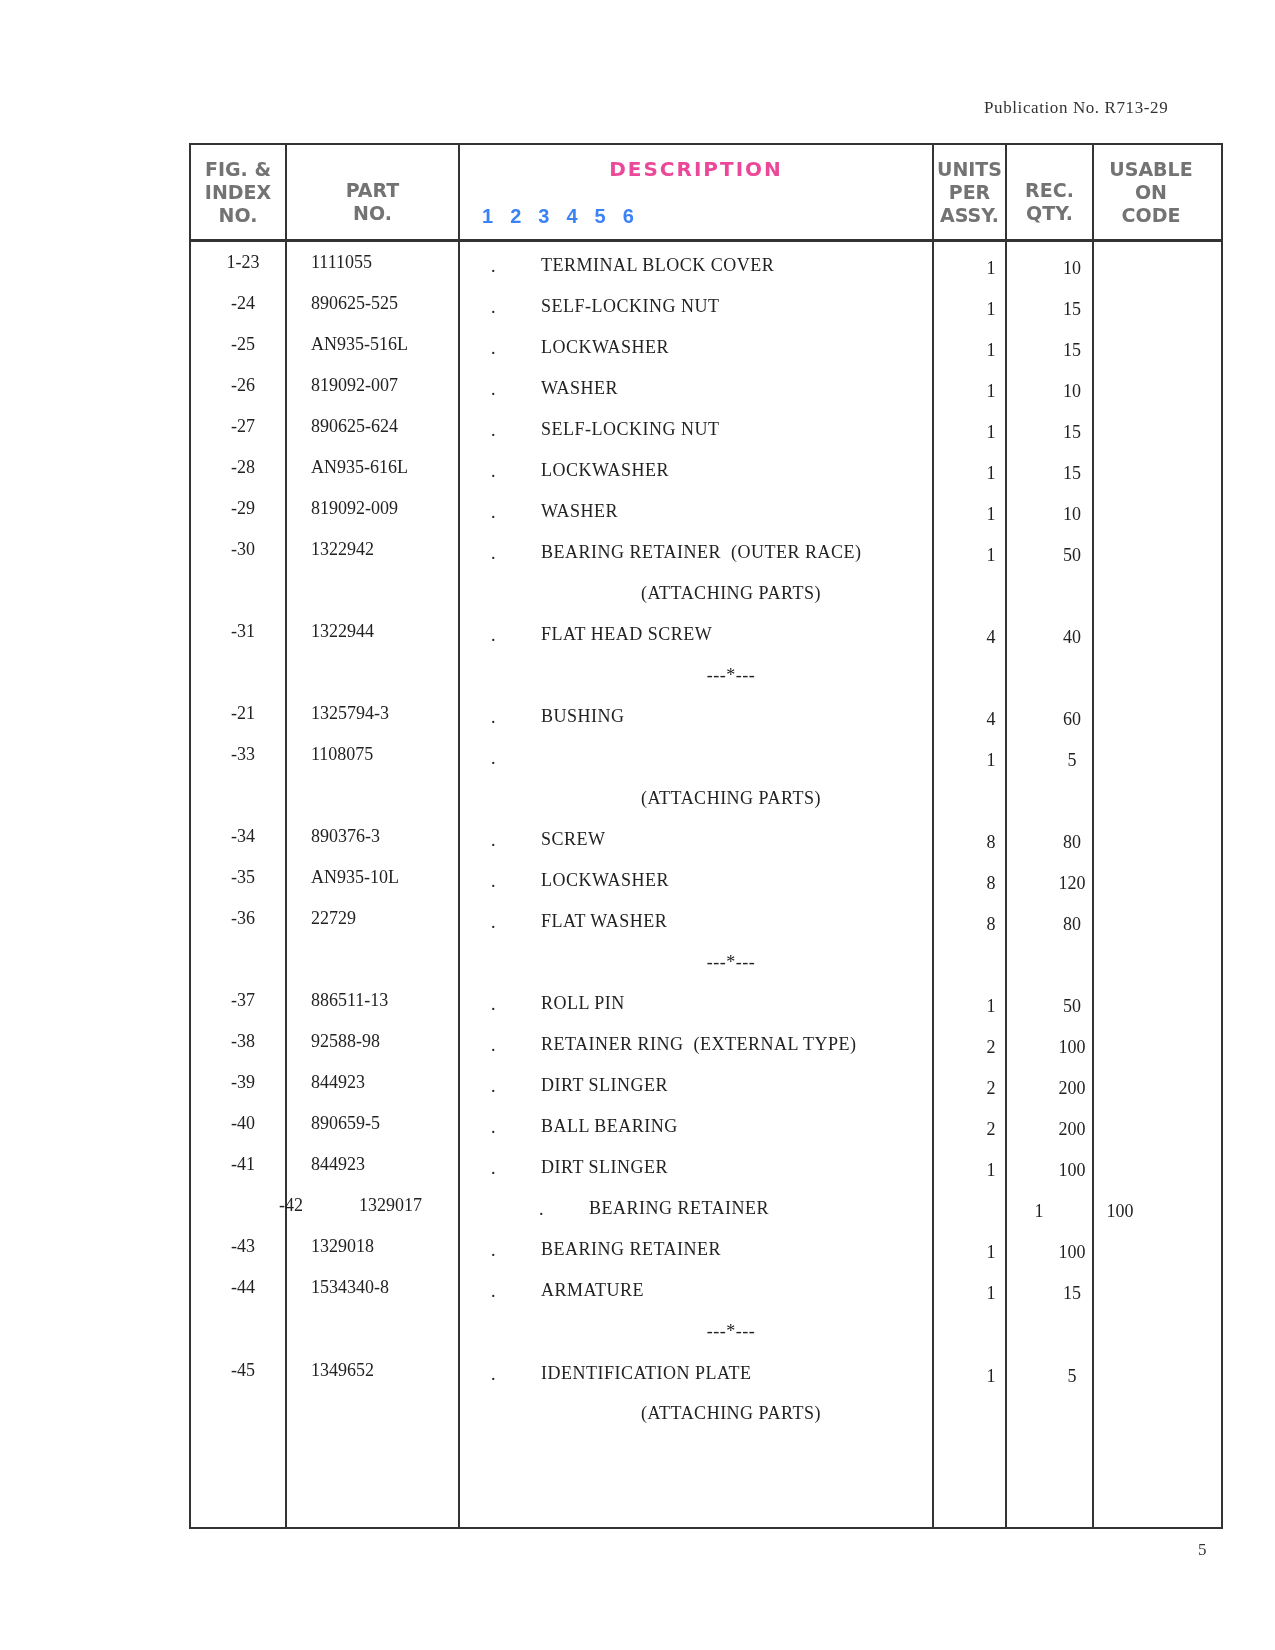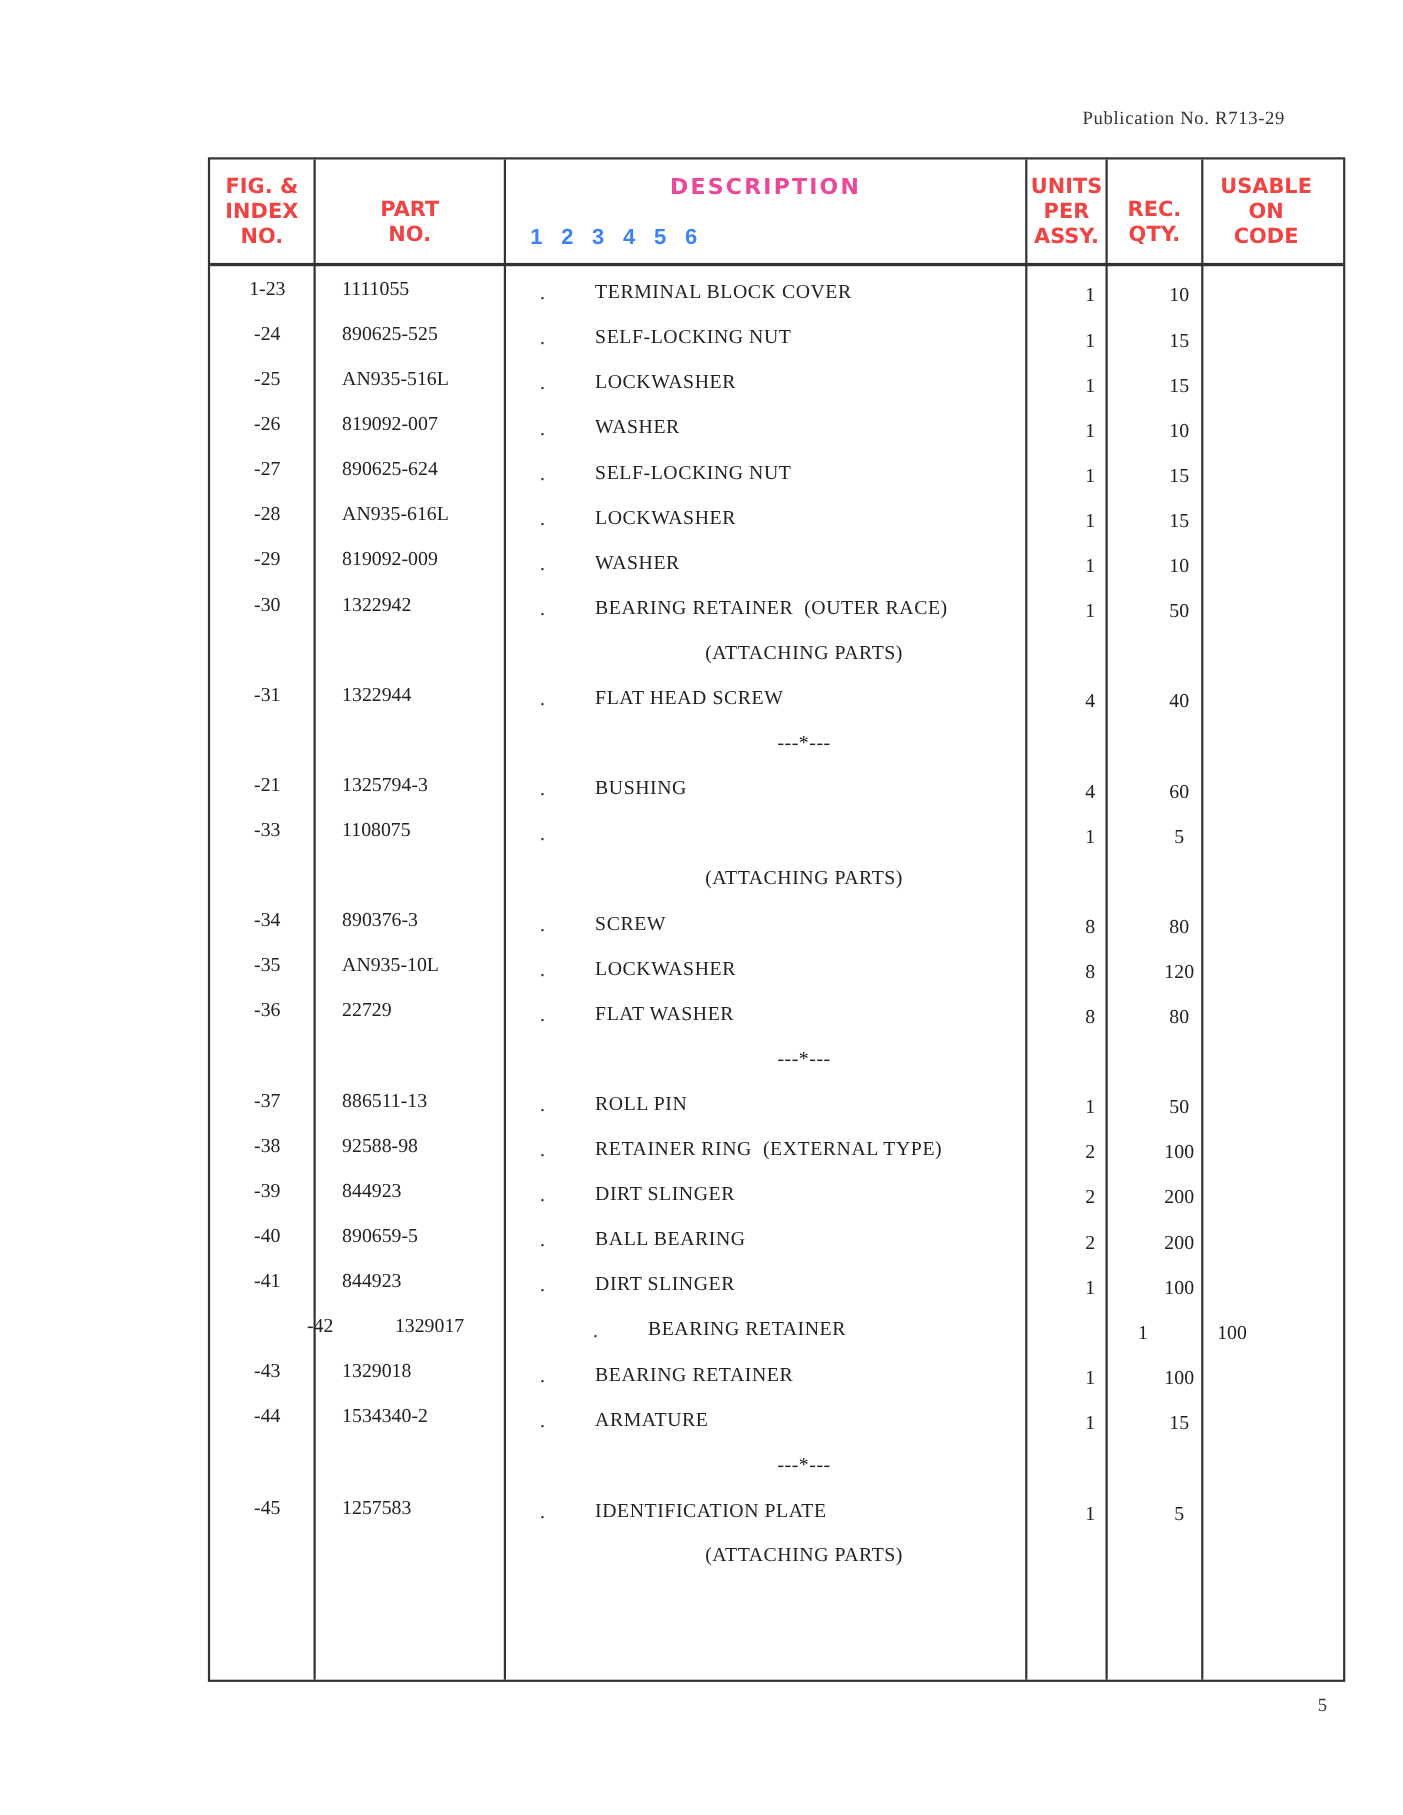--- a/index.html
+++ b/index.html
@@ -2,21 +2,21 @@
 <html><head>
 <meta charset="utf-8">
 <style>
   html, body { margin:0; padding:0; background:#fff; }
   body { width:1275px; height:1650px; position:relative; overflow:hidden; color:#222; font-family:"Liberation Serif", serif; }
   .pubno { position:absolute; top:98px; left:984px; font-size:17px; letter-spacing:0.6px; color:#333; }
   .pageno { position:absolute; top:1540px; left:1198px; font-size:17px; color:#333; }
   .table { position:absolute; left:189px; top:143px; width:1034px; height:1386px; border:2px solid #333; box-sizing:border-box; }
   .vline { position:absolute; top:0; bottom:0; width:2px; background:#333; }
   .hdr { position:absolute; top:0; left:0; right:0; height:94px; border-bottom:3px solid #333; }
-  .hcell { position:absolute; top:0; height:94px; display:flex; flex-direction:column; align-items:center; justify-content:center; font-family:"DejaVu Sans", sans-serif; font-weight:bold; font-size:19px; line-height:23px; color:#ef4444; text-align:center; }
+  .hcell { position:absolute; top:0; height:94px; display:flex; flex-direction:column; align-items:center; justify-content:center; font-family:"DejaVu Sans", sans-serif; font-weight:bold; font-size:19px; line-height:23px; color:#737373; text-align:center; }
   .desc-title { position:absolute; top:12px; left:0; right:0; text-align:center; font-family:"DejaVu Sans", sans-serif; font-weight:bold; font-size:20px; letter-spacing:2px; color:#ec4899; }
   .levels { position:absolute; top:60px; left:22px; font-family:Liberation Sans, sans-serif; font-weight:bold; font-size:20px; color:#3b82f6; }
   .levels span { display:inline-block; margin-right:17px; }
   .rows { position:absolute; top:97px; left:0; right:0; }
   .row { position:absolute; left:0; right:0; height:42px; font-size:18px; }
   .c-idx { position:absolute; left:0; width:104px; text-align:center; top:0; }
   .c-part { position:absolute; left:120px; top:0; }
   .c-dot { position:absolute; left:300px; top:4px; }
   .c-desc { position:absolute; left:350px; top:3px; letter-spacing:0.5px; white-space:pre; line-height:21px; }
   .c-units { position:absolute; left:780px; width:40px; text-align:center; top:6px; }
@@ -242,32 +242,32 @@
       <div class="row" style="top: 994px;">
         <div class="c-idx">-43</div>
         <div class="c-part">1329018</div>
         <div class="c-dot">.</div>
         <div class="c-desc">BEARING RETAINER</div>
         <div class="c-units">1</div>
         <div class="c-qty">100</div>
       </div>
       <div class="row" style="top: 1035px;">
         <div class="c-idx">-44</div>
-        <div class="c-part">1534340-2</div>
+        <div class="c-part">1534340-8</div>
         <div class="c-dot">.</div>
         <div class="c-desc">ARMATURE</div>
         <div class="c-units">1</div>
         <div class="c-qty">15</div>
       </div>
       <div class="row" style="top: 1076px;">
         <div class="c-center">---*---</div>
       </div>
       <div class="row" style="top: 1118px; padding-left: 23px;">
         <div class="c-idx">-45</div>
-        <div class="c-part">1257583</div>
+        <div class="c-part">1349652</div>
         <div class="c-dot">.</div>
         <div class="c-desc">IDENTIFICATION PLATE</div>
         <div class="c-units">1</div>
         <div class="c-qty">5</div>
       </div>
       <div class="row" style="top: 1158px;">
         <div class="c-center">(ATTACHING PARTS)</div>
       </div>
     </div>
 </div>

